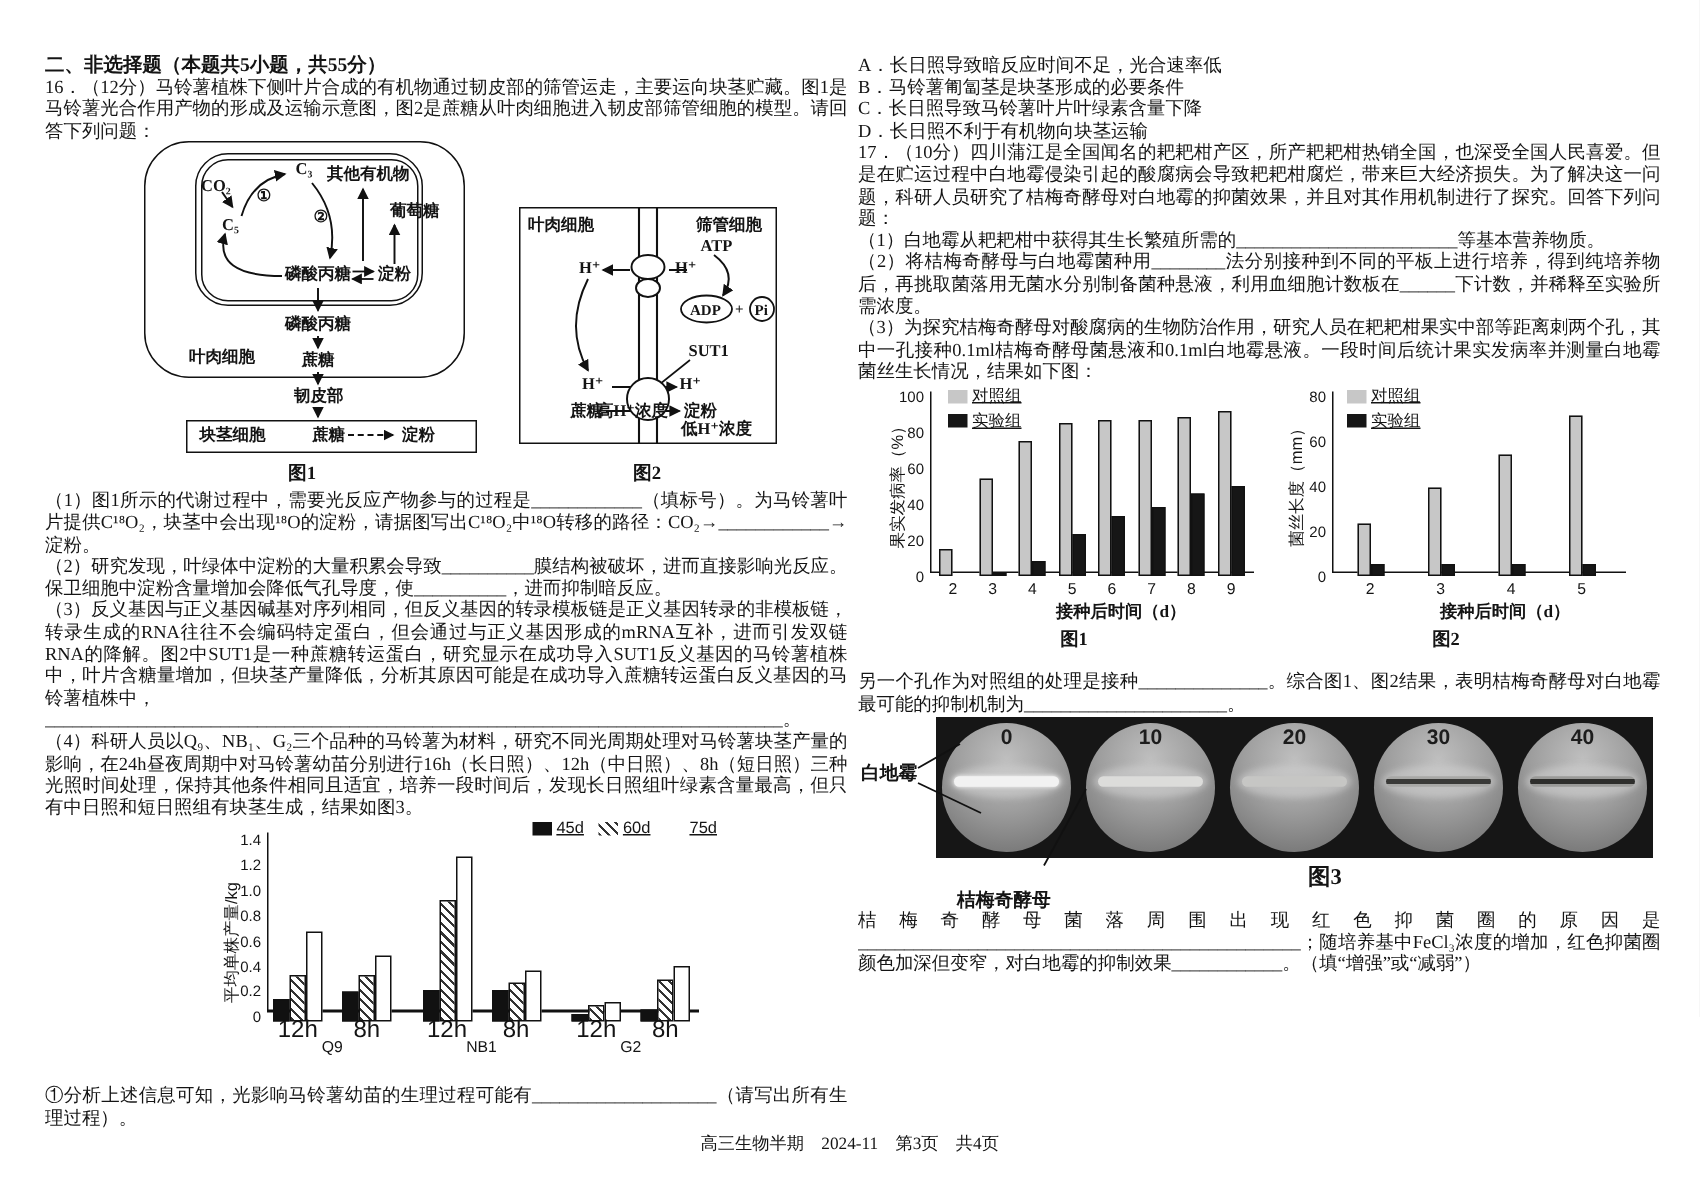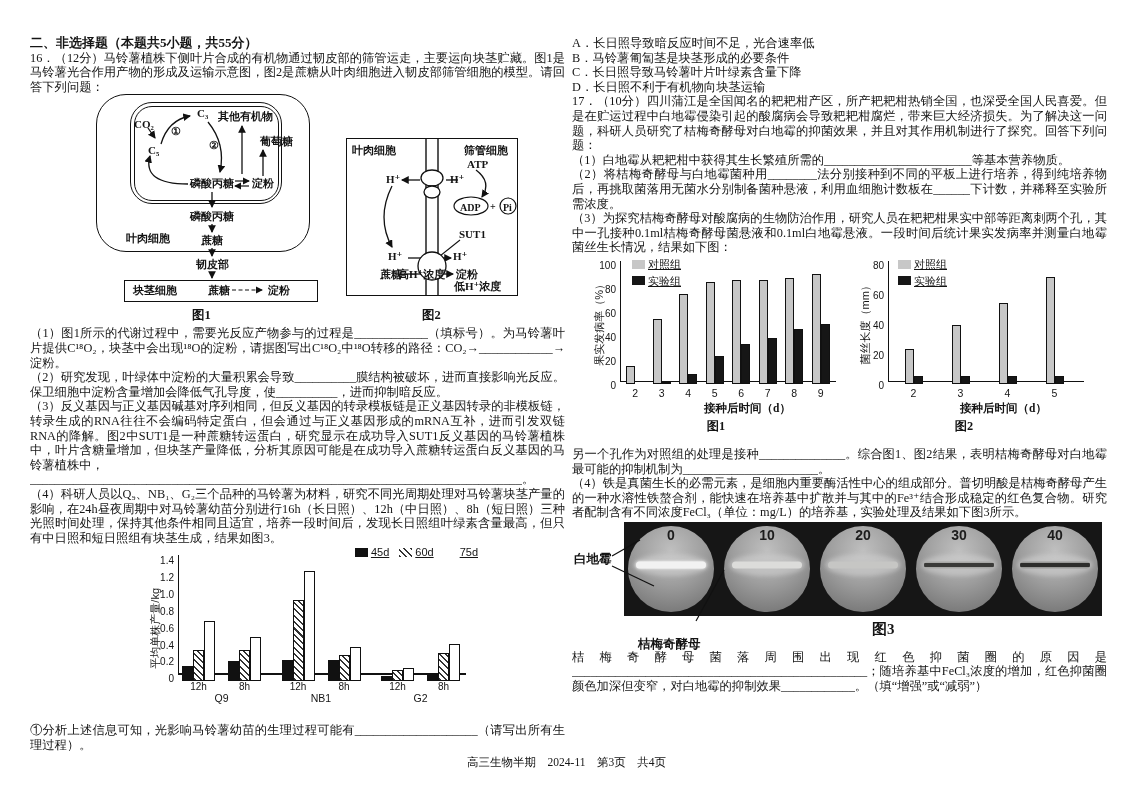--- a/index.html
+++ b/index.html
@@ -36,21 +36,21 @@
   .s0 { background:#111; }
   .s1 { background:repeating-linear-gradient(45deg,#333 0 1.5px,#fff 1.5px 4.5px); }
   .s2 { background:#fff; }
   .p0 { background:#c7c7c7; }
   .p1 { background:#161616; }
   #cl-groups { position:absolute; left:41px; top:6px; width:284px; height:150px; display:flex; justify-content:space-between; padding:0 3px; }
   .clg { display:flex; flex-direction:column; justify-content:flex-end; }
   .clg-bars { display:flex; gap:13px; align-items:flex-end; }
   .clg-sg { display:flex; align-items:flex-end; }
   .clg-sg .bar { width:11px; }
-  .clg-subs { display:flex; gap:13px; height:12px; font-size:10px;justify-content:center; }
+  .clg-subs { display:flex; gap:13px; height:12px; font-size:16px;justify-content:center; }
   .clg-subs span { width:33px; text-align:center; line-height:12px; }
   .clg-name { height:12px; font-size:10.5px; text-align:center; line-height:11px; }
   .ccap { text-align:center; font-weight:700; font-size:12.3px; font-family:"Liberation Serif","DejaVu Serif",serif; }
   .chartsRow { display:flex; margin:2px 0 2px 14px; font-family:"Liberation Sans","DejaVu Sans",sans-serif; }
   .chartR { position:relative; height:188px; }
   #cr1-box { width:268px; }
   #cr2-box { width:250px; }
   .pcats { position:absolute; display:flex; justify-content:space-around; }
   .pcol { display:flex; flex-direction:column; justify-content:flex-end; }
   .pbars { display:flex; align-items:flex-end; }
@@ -412,21 +412,20 @@
               </div>
               <div class="pcat-label">5</div>
             </div>
           </div>
         <div class="xlab" style="left:106px; top:144px;">接种后时间（d）</div>
         <div class="ccap" style="position:absolute; left:70px; top:162px; width:80px;">图2</div>
       </div>
     </div>
 
     <div class="para">另一个孔作为对照组的处理是接种______________。综合图1、图2结果，表明桔梅奇酵母对白地霉最可能的抑制机制为______________________。</div>
-    <div class="para">（4）铁是真菌生长的必需元素，是细胞内重要酶活性中心的组成部分。普切明酸是桔梅奇酵母产生的一种水溶性铁螯合剂，能快速在培养基中扩散并与其中的Fe³⁺结合形成稳定的红色复合物。研究者配制含有不同浓度FeCl₃（单位：mg/L）的培养基，实验处理及结果如下图3所示。</div>
 
     <div class="dishfig">
       <div class="dishstrip" id="dishstrip">
           <div class="dishcell">
             <div class="dish"></div>
             <div class="halo"></div>
             <div class="streak st0"></div>
             <div class="dishnum">0</div>
           </div>
           <div class="dishcell">

